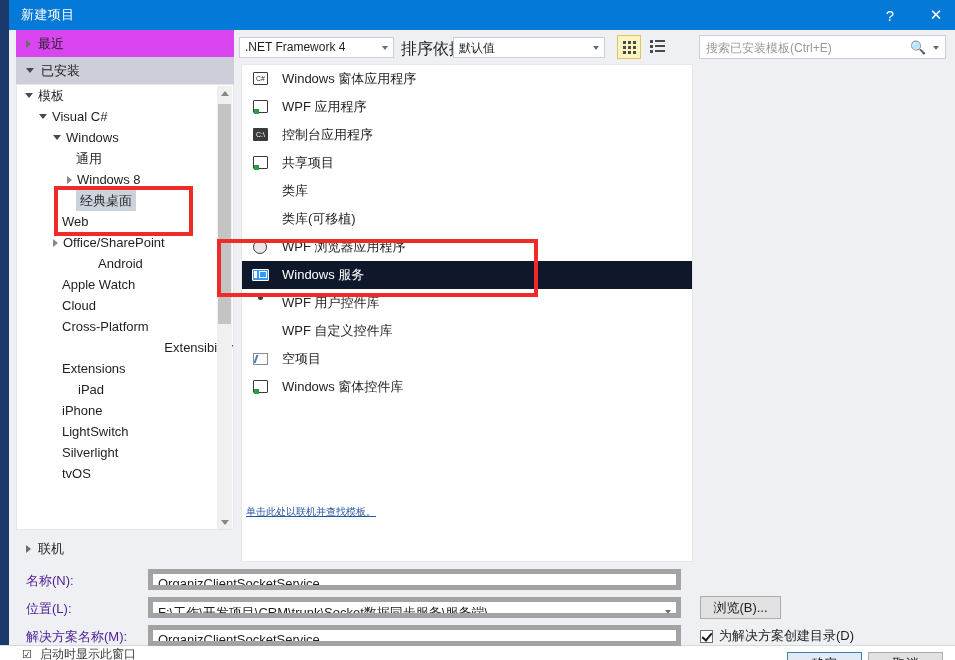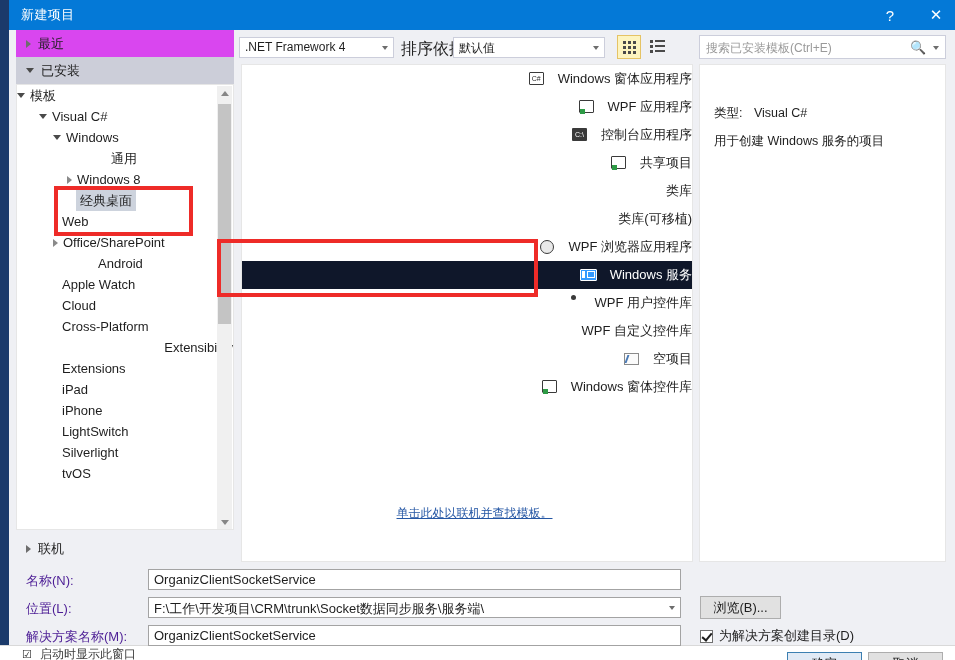--- a/index.html
+++ b/index.html
@@ -257,21 +257,20 @@
     border: 1px solid #e6e6e6;
     overflow: hidden;
   }
   .tpl-row {
     position: relative;
     height: 28px;
     display: flex; align-items: center;
     padding-left: 10px;
     font-size: 13px; color: #1e1e1e;
     white-space: nowrap;
-    justify-content: flex-end;
   }
   .tpl-row.selected { background: #0f172a; color: #ffffff; }
   .tpl-ico {
     width: 18px; height: 18px; margin-right: 12px;
     flex: 0 0 auto; position: relative;
   }
   
   .ic-box {
     position: absolute; left: 1px; top: 2px;
     width: 15px; height: 13px;
@@ -336,23 +335,22 @@
     border: 1.5px solid #8a8a8a; background: #fbfbfb;
   }
   .ic-empty:after {
     content: ""; position: absolute; left: 1px; top: 1px;
     width: 10px; height: 8px;
     border-left: 2px solid #4a7ab5;
     transform: skewX(-20deg);
   }
 
   #tpl-link {
-    position: absolute; left: 15px; right: 0; top: 440px;
-    text-align: center;
-    font-size: 12px; color: #2456a4;
+    position: absolute; left: 4px; right: 0; top: 440px;
+    font-size: 10px; color: #2456a4;
     text-decoration: underline;
   }
 
   
   #info-panel {
     position: absolute; left: 690px; top: 34px;
     width: 247px; height: 498px;
     background: #ffffff; border: 1px solid #e6e6e6;
   }
   #info-type-row {
@@ -370,21 +368,21 @@
   #form-area {
     position: absolute; left: 0; top: 536px; width: 950px; height: 79px;
   }
   .frm-label {
     position: absolute; left: 17px;
     font-size: 13px; color: #4c1d95; white-space: nowrap;
   }
   .frm-input {
     position: absolute; left: 139px;
     width: 533px; height: 21px;
-    background: #ffffff; border: 1px solid #a3a3a3;
+    background: #ffffff; border: 5px solid #a3a3a3;
     font-size: 13px; color: #1e1e1e;
     padding: 2px 6px 0 5px;
     white-space: nowrap; overflow: hidden;
   }
   #loc-input { padding-right: 20px; }
   #loc-arrow {
     position: absolute; right: 5px; top: 8px;
     width: 0; height: 0;
     border-left: 3.5px solid transparent;
     border-right: 3.5px solid transparent;
@@ -516,33 +514,33 @@
         <span class="tri-right"></span>
         <span>最近</span>
       </div>
       <div class="side-header" id="hdr-installed">
         <span class="tri-down"></span>
         <span>已安装</span>
       </div>
 
       <div id="tree-panel">
         <div id="tree-list">
-            <div class="tree-item" style="">
+            <div class="tree-item" style="padding-left: 8px;">
               <span class="tw-tri-d"></span>
               <span class="lbl">模板</span>
             </div>
             <div class="tree-item" style="padding-left: 22px;">
               <span class="tw-tri-d"></span>
               <span class="lbl">Visual C#</span>
             </div>
             <div class="tree-item" style="padding-left: 36px;">
               <span class="tw-tri-d"></span>
               <span class="lbl">Windows</span>
             </div>
-            <div class="tree-item" style="padding-left: 50px; margin-left: 35px;">
+            <div class="tree-item" style="padding-left: 50px;">
               <span class="tw-spacer"></span>
               <span class="lbl">通用</span>
             </div>
             <div class="tree-item" style="padding-left: 50px;">
               <span class="tw-tri-r"></span>
               <span class="lbl">Windows 8</span>
             </div>
             <div class="tree-item sel" style="padding-left: 50px;">
               <span class="tw-spacer"></span>
               <span class="lbl">经典桌面</span>
@@ -572,21 +570,21 @@
               <span class="lbl">Cross-Platform</span>
             </div>
             <div class="tree-item" style="padding-left: 36px; justify-content: flex-end;">
               <span class="tw-spacer"></span>
               <span class="lbl">Extensibility</span>
             </div>
             <div class="tree-item" style="padding-left: 36px;">
               <span class="tw-spacer"></span>
               <span class="lbl">Extensions</span>
             </div>
-            <div class="tree-item" style="padding-left: 36px;">
+            <div class="tree-item" style="padding-left: 52px;">
               <span class="tw-spacer"></span>
               <span class="lbl">iPad</span>
             </div>
             <div class="tree-item" style="padding-left: 36px;">
               <span class="tw-spacer"></span>
               <span class="lbl">iPhone</span>
             </div>
             <div class="tree-item" style="padding-left: 36px;">
               <span class="tw-spacer"></span>
               <span class="lbl">LightSwitch</span>
@@ -712,27 +710,20 @@
             <span class="tpl-ico">
               <span class="ic-box"></span>
               <span class="ic-green-b"></span>
             </span>
             <span>Windows 窗体控件库</span>
           </div>
         </div>
       <div id="tpl-link">单击此处以联机并查找模板。</div>
     </div>
 
-    <div id="info-panel">
-      <div id="info-type-row">
-        <span id="info-type-label">类型:</span>
-        <span>Visual C#</span>
-      </div>
-      <div id="info-desc">用于创建 Windows 服务的项目</div>
-    </div>
 
     <div id="form-area">
       <div id="row-name">
         <div class="frm-label">名称(N):</div>
         <div class="frm-input">OrganizClientSocketService</div>
       </div>
       <div id="row-loc">
         <div class="frm-label">位置(L):</div>
         <div class="frm-input" id="loc-input">
           <span>F:\工作\开发项目\CRM\trunk\Socket数据同步服务\服务端\</span>

